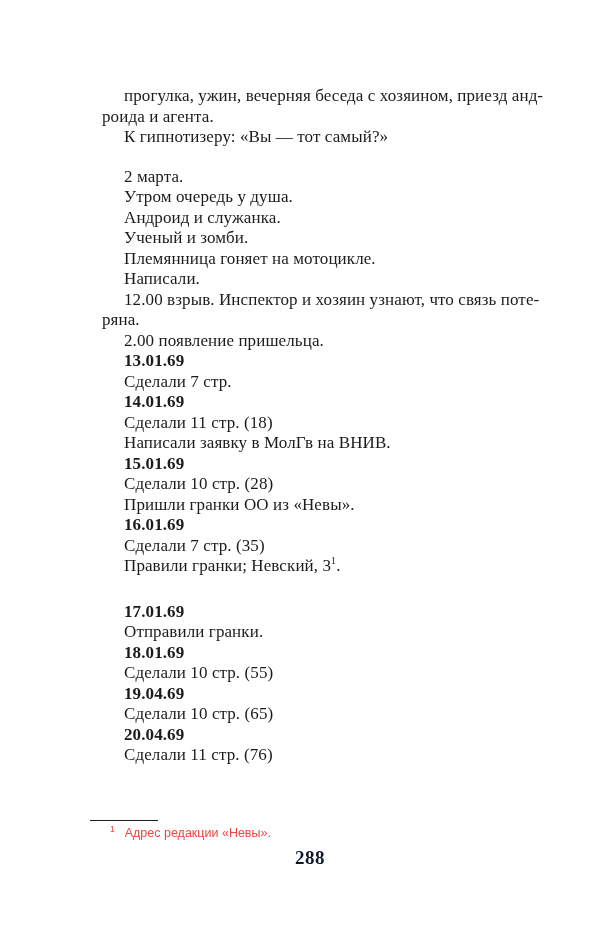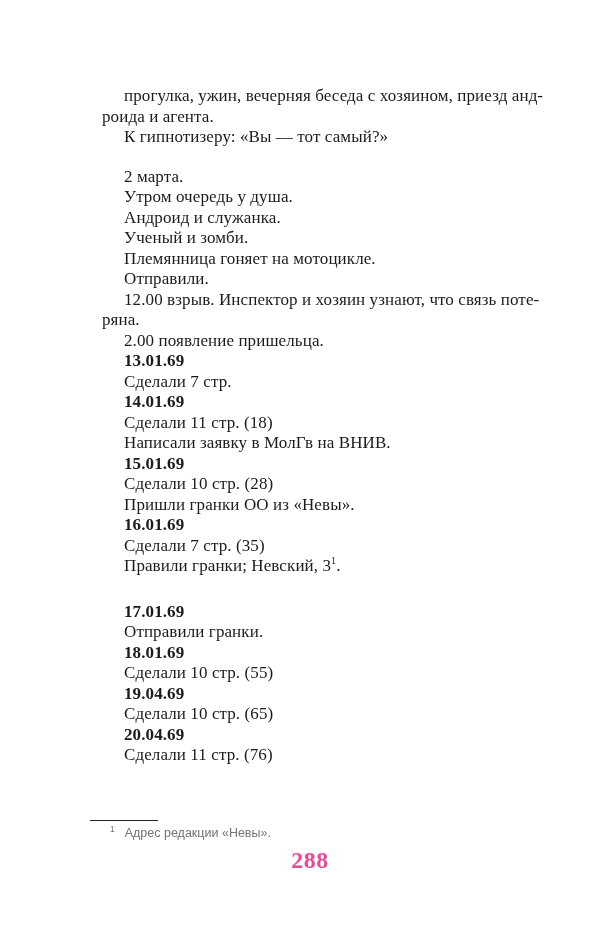--- a/index.html
+++ b/index.html
@@ -54,54 +54,54 @@
   }
   .footnote {
     position: absolute;
     left: 90px;
     top: 826px;
     width: 460px;
     font-family: "Liberation Sans", sans-serif;
     font-size: 12.5px;
     line-height: 15px;
     padding-left: 20px;
-    color: #737373;
+    color: #ef4444;
   }
   .footnote sup {
     font-size: 8.5px;
     line-height: 0;
     margin-right: 10px;
   }
   .pagenum {
     position: absolute;
     left: 90px;
     top: 847px;
     width: 440px;
     text-align: center;
-    font-size: 24px;
+    font-size: 19px;
     font-weight: bold;
     letter-spacing: 0.5px;
-    color: #ec4899;
+    color: #0f172a;
   }
 </style>
 </head>
 <body>
 
 <div class="page">
 
   <div class="textblock" id="lines-container">
       <div class="line indent">прогулка, ужин, вечерняя беседа с хозяином, приезд анд-</div>
       <div class="line">роида и агента.</div>
       <div class="line indent">К гипнотизеру: «Вы — тот самый?»</div>
       <div class="line indent gap">2 марта.</div>
       <div class="line indent">Утром очередь у душа.</div>
       <div class="line indent">Андроид и служанка.</div>
       <div class="line indent">Ученый и зомби.</div>
       <div class="line indent">Племянница гоняет на мотоцикле.</div>
-      <div class="line indent">Отправили.</div>
+      <div class="line indent">Написали.</div>
       <div class="line indent">12.00 взрыв. Инспектор и хозяин узнают, что связь поте-</div>
       <div class="line">ряна.</div>
       <div class="line indent">2.00 появление пришельца.</div>
       <div class="line indent bold">13.01.69</div>
       <div class="line indent">Сделали 7 стр.</div>
       <div class="line indent bold">14.01.69</div>
       <div class="line indent">Сделали 11 стр. (18)</div>
       <div class="line indent">Написали заявку в МолГв на ВНИВ.</div>
       <div class="line indent bold">15.01.69</div>
       <div class="line indent">Сделали 10 стр. (28)</div>

